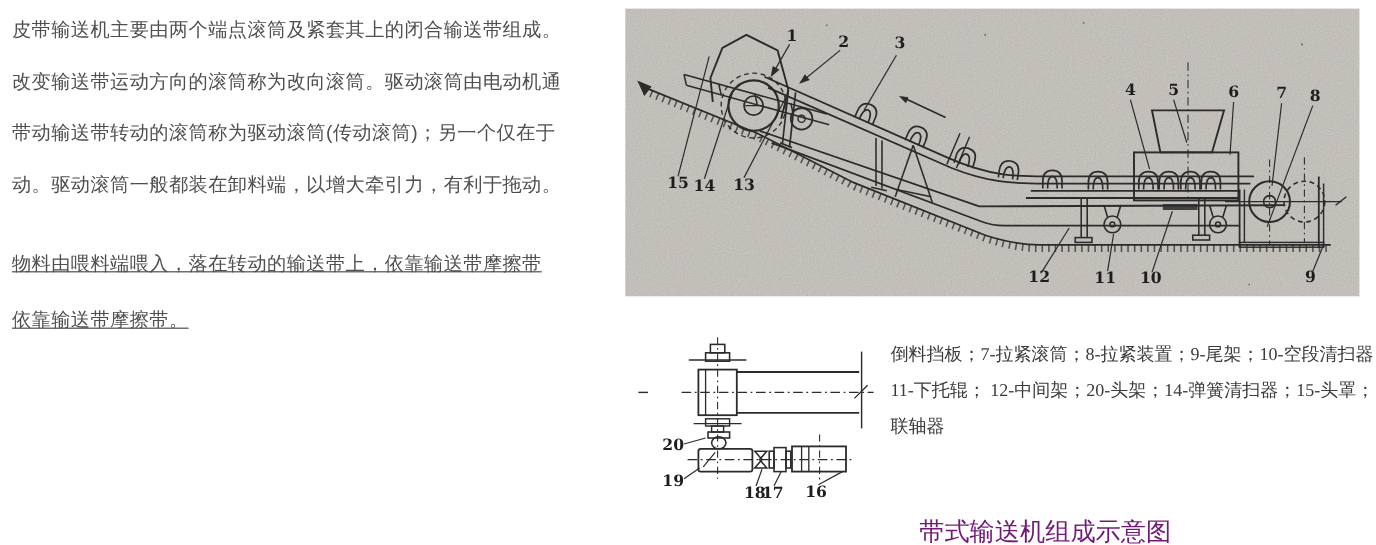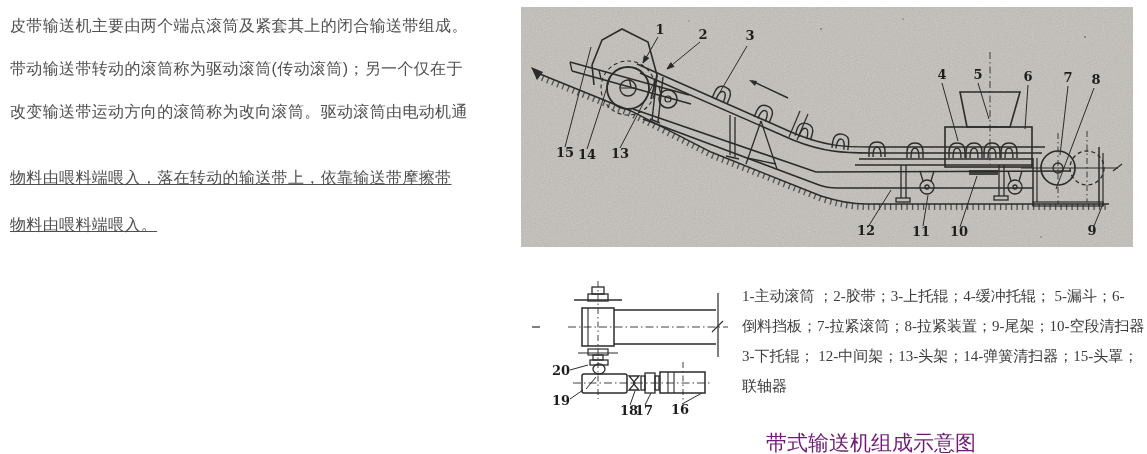--- a/index.html
+++ b/index.html
@@ -22,26 +22,27 @@
   svg .ln{stroke:#2b2b2b;fill:none;}
 </style>
 </head>
 <body>
 
 <div class="page">
 
   <div class="intro">
     <div class="p1">
       <div class="line">皮带输送机主要由两个端点滚筒及紧套其上的闭合输送带组成。</div>
+      <div class="line">改变输送带运动方向的滚筒称为改向滚筒。驱动滚筒由电动机通</div>
       <div class="line">带动输送带转动的滚筒称为驱动滚筒(传动滚筒)；另一个仅在于</div>
-      <div class="line">改变输送带运动方向的滚筒称为改向滚筒。驱动滚筒由电动机通</div>
+      <div class="line">动。驱动滚筒一般都装在卸料端，以增大牵引力，有利于拖动。</div>
     </div>
     <div class="p2">
       <div class="line">物料由喂料端喂入，落在转动的输送带上，依靠输送带摩擦带</div>
-      <div class="line">物料由喂料端喂入。</div>
+      <div class="line">依靠输送带摩擦带。</div>
     </div>
   </div>
 
   <svg class="scan" viewBox="0 0 612 240">
     <defs>
       <path id="idler" d="M-8,1 L-8,-5 Q-8,-14 0,-14 Q8,-14 8,-5 L8,1 M-4,1 Q-4,-9 0,-9 Q4,-9 4,1"></path>
       <filter id="grain" x="0" y="0" width="100%" height="100%">
         <feTurbulence type="fractalNoise" baseFrequency="0.85" numOctaves="2"></feTurbulence>
         <feColorMatrix type="matrix" values="0 0 0 0 0  0 0 0 0 0  0 0 0 0 0  0.5 0.5 0.5 0 0"></feColorMatrix>
       </filter>
@@ -262,21 +263,20 @@
     <g>
       <text class="num" x="31" y="110">20</text>
       <text class="num" x="31" y="140">19</text>
       <text class="num" x="99" y="150">18</text>
       <text class="num" x="114" y="150">17</text>
       <text class="num" x="150" y="149">16</text>
     </g>
   </svg>
 
   <div class="legend">
-    <div class="lline">1-主动滚筒 ；2-胶带；3-上托辊；4-缓冲托辊； 5-漏斗；6-</div>
     <div class="lline">倒料挡板；7-拉紧滚筒；8-拉紧装置；9-尾架；10-空段清扫器；</div>
-    <div class="lline">3-下托辊； 12-中间架；13-头架；14-弹簧清扫器；15-头罩；</div>
+    <div class="lline">11-下托辊； 12-中间架；20-头架；14-弹簧清扫器；15-头罩；</div>
     <div class="lline">联轴器</div>
   </div>
 
   <div class="caption">带式输送机组成示意图</div>
 
 </div>
 
 </body></html>

